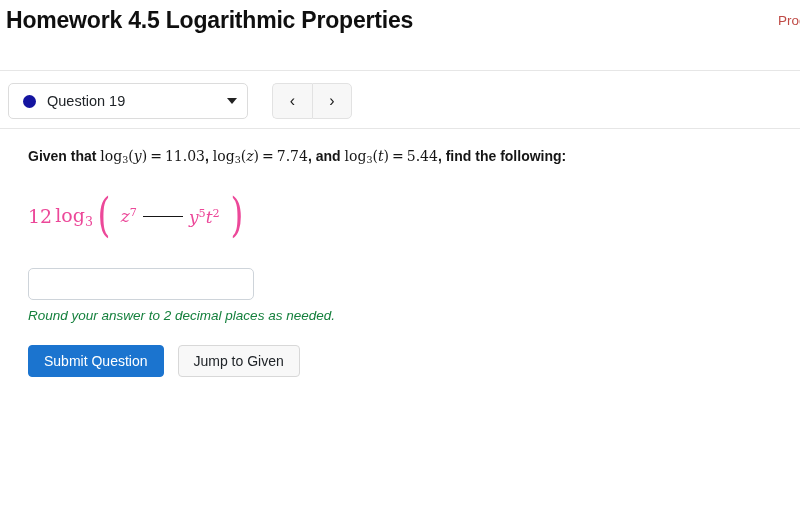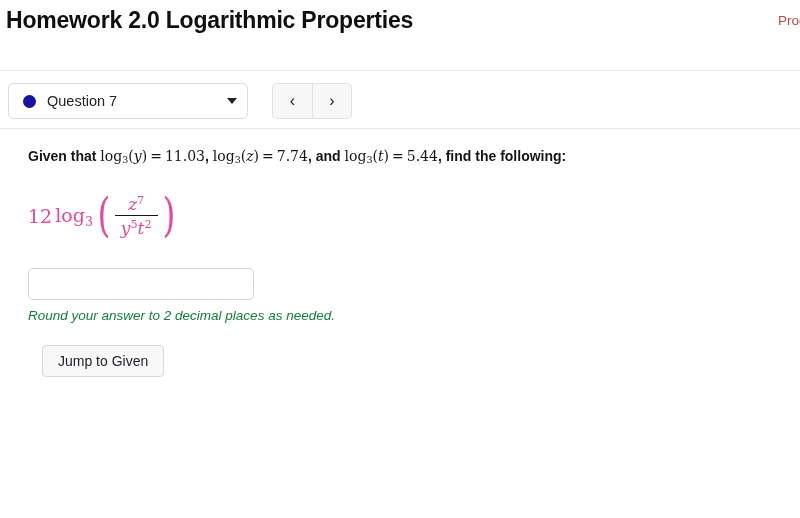--- a/index.html
+++ b/index.html
@@ -192,21 +192,21 @@
   .paren {
     font-size: 46px;
     line-height: 0.78;
     font-family: "DejaVu Serif", serif;
     font-weight: 300;
     transform: scaleX(0.72);
     display: inline-block;
   }
   .frac {
     display: inline-flex;
-    flex-direction: column;
+    flex-direction: row;
     align-items: center;
     margin: 0 2px;
     font-size: 17px;
     vertical-align: middle;
   }
   .frac-num {
     padding: 0 6px 1px 6px;
     font-style: italic;
   }
   .frac-bar {
@@ -274,30 +274,30 @@
     border: 1px solid #d8d8d8;
     color: #212529;
     padding: 7px 15px;
     margin-left: 14px;
   }
 </style>
 </head>
 <body>
 
 <div class="header">
-  <h1 class="page-title">Homework 2.0 Logarithmic Properties</h1>
+  <h1 class="page-title">Homework 4.5 Logarithmic Properties</h1>
   <div class="progress-note">Progress saved</div>
 </div>
 
 <div class="divider divider-top"></div>
 
 <div class="qbar">
   <div class="q-select">
     <span class="q-dot"></span>
-    <span class="q-label">Question 7</span>
+    <span class="q-label">Question 19</span>
     <span class="q-caret"></span>
   </div>
   <div class="nav-group">
     <div class="nav-btn nav-prev">‹</div>
     <div class="nav-btn nav-next">›</div>
   </div>
 </div>
 
 <div class="divider divider-bottom"></div>
 
@@ -317,16 +317,17 @@
       <span class="frac-den"><span>y</span><sup>5</sup><span>t</span><sup>2</sup></span>
     </span>
     <span class="paren">)</span>
   </div>
 
   <input class="answer-input" type="text" placeholder="" style="">
 
   <div class="hint">Round your answer to 2 decimal places as needed.</div>
 
   <div class="btn-row">
+    <button class="btn btn-primary">Submit Question</button>
     <button class="btn btn-secondary">Jump to Given</button>
   </div>
 
 </div>
 
 </body></html>

